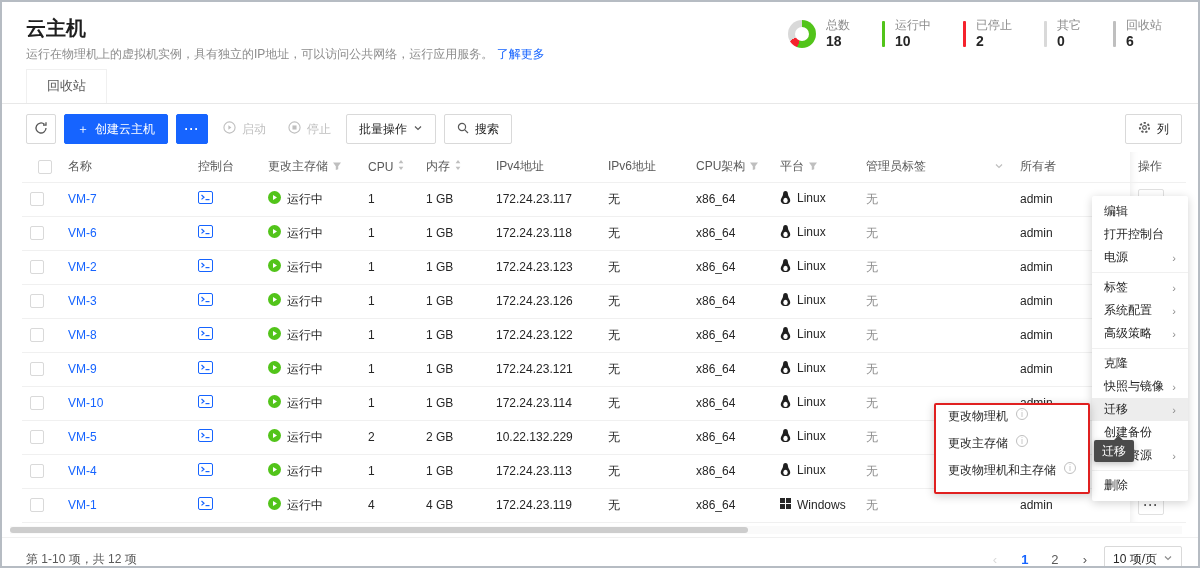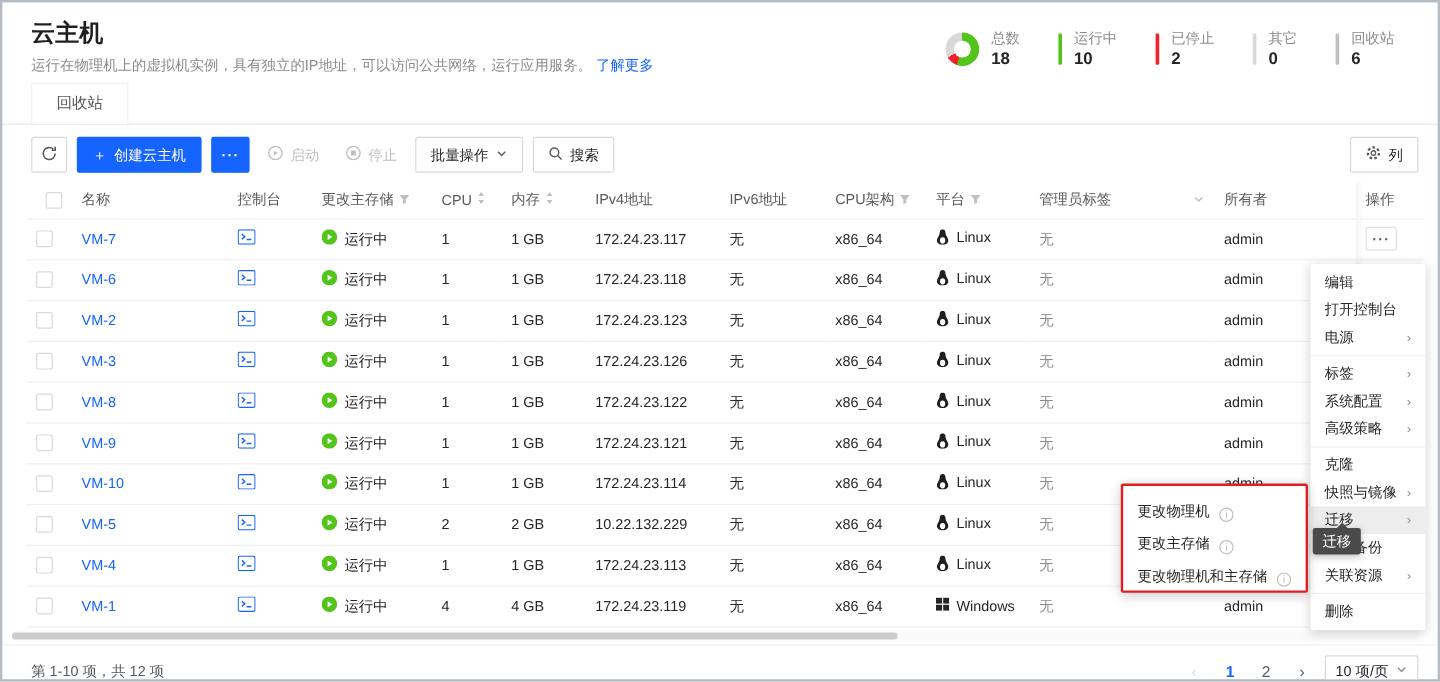--- a/index.html
+++ b/index.html
@@ -1,18 +1,18 @@
 <!DOCTYPE html>
 <html><head>
 <meta charset="utf-8">
 <style>
   *{box-sizing:border-box;margin:0;padding:0}
   body{font-family:"Liberation Sans","DejaVu Sans",sans-serif;background:#e8e8e8}
   .page{position:relative;width:1200px;height:568px;background:#fff;border:2px solid #b6bcc3;overflow:hidden;color:#262626;font-size:12px}
-  .page-header{display:flex;justify-content:space-between;align-items:center;padding:14px 20px 2px 24px}
+  .page-header{display:flex;justify-content:space-between;align-items:flex-start;padding:14px 20px 2px 24px}
   .page-title{font-size:20px;font-weight:700;color:#1f1f1f;line-height:24px}
   .page-subtitle{margin-top:6px;font-size:12px;color:#8c8c8c}
   .link{color:#1664ff;cursor:pointer;text-decoration:none}
   .stats{display:flex;align-items:center;margin-top:2px}
   .stat{display:flex;align-items:center;padding:0 16px}
   .stat-total{padding-left:0}
   .donut{width:28px;height:28px;border-radius:50%;position:relative;margin-right:10px;flex:none;background:#d9d9d9}
   .donut::after{content:"";position:absolute;inset:7px;border-radius:50%;background:#fff}
   .stat-bar{width:3px;height:26px;border-radius:1px;margin-right:10px;flex:none;background:#d9d9d9}
   .stat-label{font-size:12px;color:#8c8c8c;line-height:14px}
@@ -46,29 +46,29 @@
   .col-action-cell{box-shadow:inset 8px 0 8px -8px rgba(0,0,0,.10)}
   .hscroll{margin:3px 16px 0 8px;height:8px;position:relative;background:#fafafa}
   .hscroll-thumb{position:absolute;left:0;top:1px;height:6px;width:63%;border-radius:3px;background:#cdcdcd;cursor:pointer}
   .footer{display:flex;align-items:center;justify-content:space-between;padding:6px 16px 0 24px;border-top:1px solid #f0f0f0;margin-top:3px;height:38px}
   .summary{color:#595959;font-size:12px}
   .pagination{display:flex;align-items:center;gap:8px}
   .pg{min-width:22px;height:24px;display:inline-flex;align-items:center;justify-content:center;font-size:13px;color:#595959;cursor:pointer;border-radius:2px}
   .pg.disabled{color:#d9d9d9;cursor:default}
   .pg.active{color:#1664ff;font-weight:700}
   .page-size{height:26px;display:inline-flex;align-items:center;gap:6px;border:1px solid #d9d9d9;border-radius:2px;padding:0 8px;color:#262626;cursor:pointer;background:#fff}
-  .context-menu{position:absolute;top:218px;right:10px;width:96px;background:#fff;border-radius:2px;box-shadow:0 2px 10px rgba(0,0,0,.18);padding:4px 0;z-index:20}
+  .context-menu{position:absolute;top:194px;right:10px;width:96px;background:#fff;border-radius:2px;box-shadow:0 2px 10px rgba(0,0,0,.18);padding:4px 0;z-index:20}
   .menu-item{height:23px;display:flex;align-items:center;justify-content:space-between;padding:0 12px;font-size:12px;color:#262626;cursor:pointer}
   .menu-item.hover{background:#ededed}
   .menu-item .arrow{color:#8c8c8c;font-size:11px}
   .menu-divider{height:1px;background:#f0f0f0;margin:3px 0}
   .tooltip{position:absolute;top:438px;right:64px;background:#4a4a4a;color:#fff;font-size:12px;line-height:14px;padding:4px 8px;border-radius:2px;z-index:40;box-shadow:0 2px 6px rgba(0,0,0,.25)}
   .tooltip::before{content:"";position:absolute;top:-3px;right:12px;width:7px;height:7px;background:#4a4a4a;transform:rotate(45deg)}
   .submenu{position:absolute;top:401px;right:108px;background:#fff;border:2px solid #e02020;border-radius:2px;box-shadow:0 2px 10px rgba(0,0,0,.2);padding:3px 0;z-index:30}
-  .submenu-item{height:27px;display:flex;align-items:flex-end;gap:8px;padding:0 12px;font-size:12px;color:#262626;cursor:pointer;white-space:nowrap}
+  .submenu-item{height:27px;display:flex;align-items:flex-start;gap:8px;padding:0 12px;font-size:12px;color:#262626;cursor:pointer;white-space:nowrap}
   .info-dot{width:12px;height:12px;border:1px solid #bfbfbf;border-radius:50%;color:#bfbfbf;font-size:9px;line-height:10px;display:inline-flex;align-items:center;justify-content:center;flex:none;font-style:normal}
 </style>
 </head>
 <body>
 
 <div class="page">
 
   <div class="page-header">
     <div>
       <div class="page-title">云主机</div>

